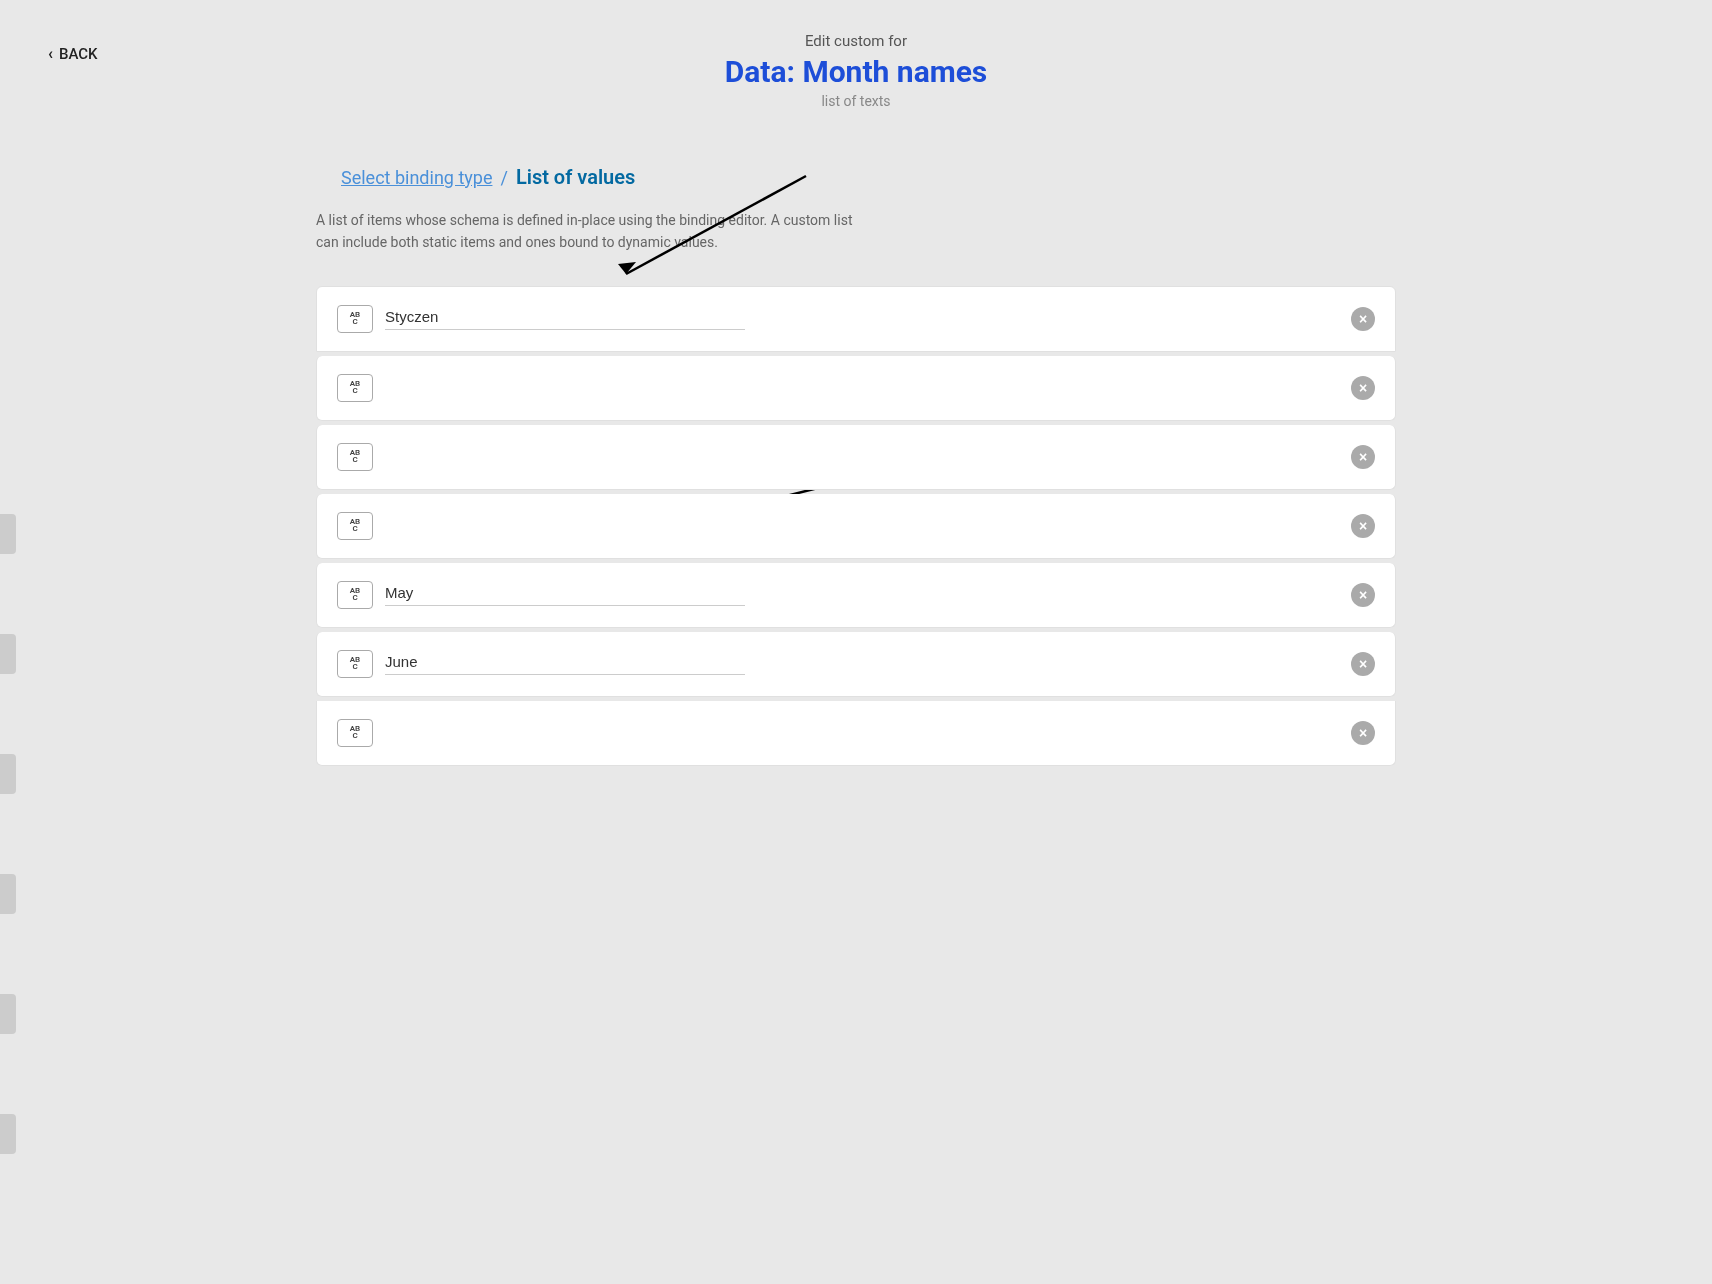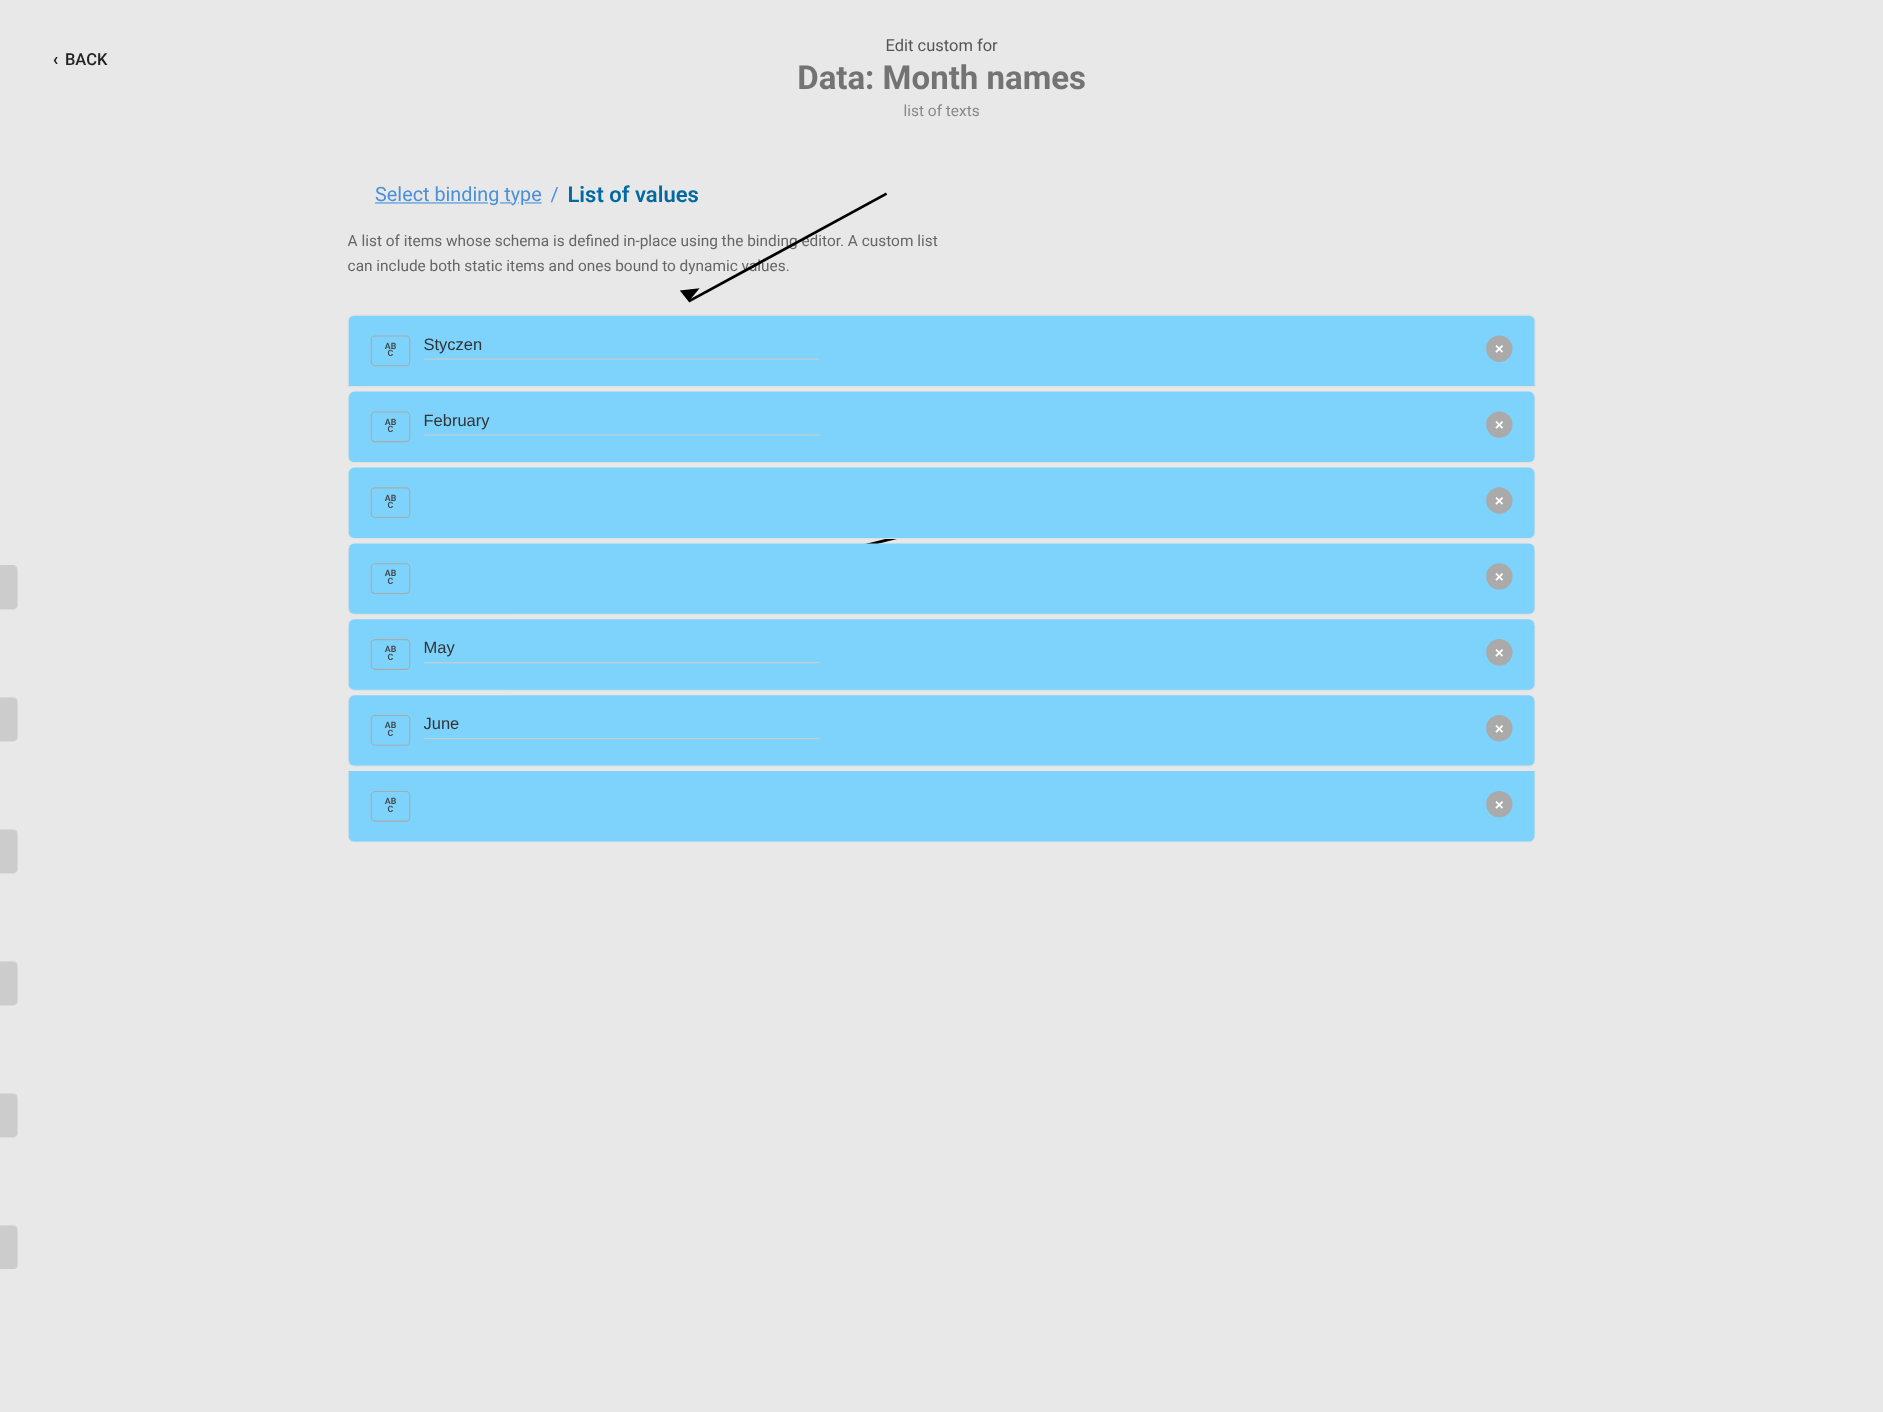--- a/index.html
+++ b/index.html
@@ -55,21 +55,21 @@
 
     .header-edit-binding {
       font-size: 15px;
       color: #555;
       margin-bottom: 4px;
     }
 
     .header-title {
       font-size: 30px;
       font-weight: 700;
-      color: #737373;
+      color: #1d4ed8;
       margin-bottom: 4px;
     }
 
     .header-subtitle {
       font-size: 14px;
       color: #888;
     }
 
     
     .main-content {
@@ -116,25 +116,25 @@
 
     
     .items-list {
       display: flex;
       flex-direction: column;
       gap: 0;
       position: relative;
     }
 
     .list-item {
-      background: #7dd3fc;
+      background: #ffffff;
       border: 1px solid #e0e0e0;
       border-radius: 0;
       display: flex;
-      align-items: flex-start;
+      align-items: center;
       padding: 18px 20px;
       margin-bottom: 2px;
       gap: 12px;
       position: relative;
     }
 
     .list-item:first-child {
       border-radius: 6px 6px 0 0;
     }
 
@@ -303,23 +303,20 @@
           </button>
         </div>
 
         <div class="list-item">
           <div class="type-icon">
             <div class="type-icon-text">
               <span class="abc-top">AB</span>
               <span class="abc-bottom">C</span>
             </div>
           </div>
-          <div class="item-input-wrapper">
-            <input class="item-value" type="text" value="February" style="">
-          </div>
           <button class="remove-btn">
             <span>×</span>
           </button>
         </div>
 
         <div class="list-item">
           <div class="type-icon">
             <div class="type-icon-text">
               <span class="abc-top">AB</span>
               <span class="abc-bottom">C</span>

